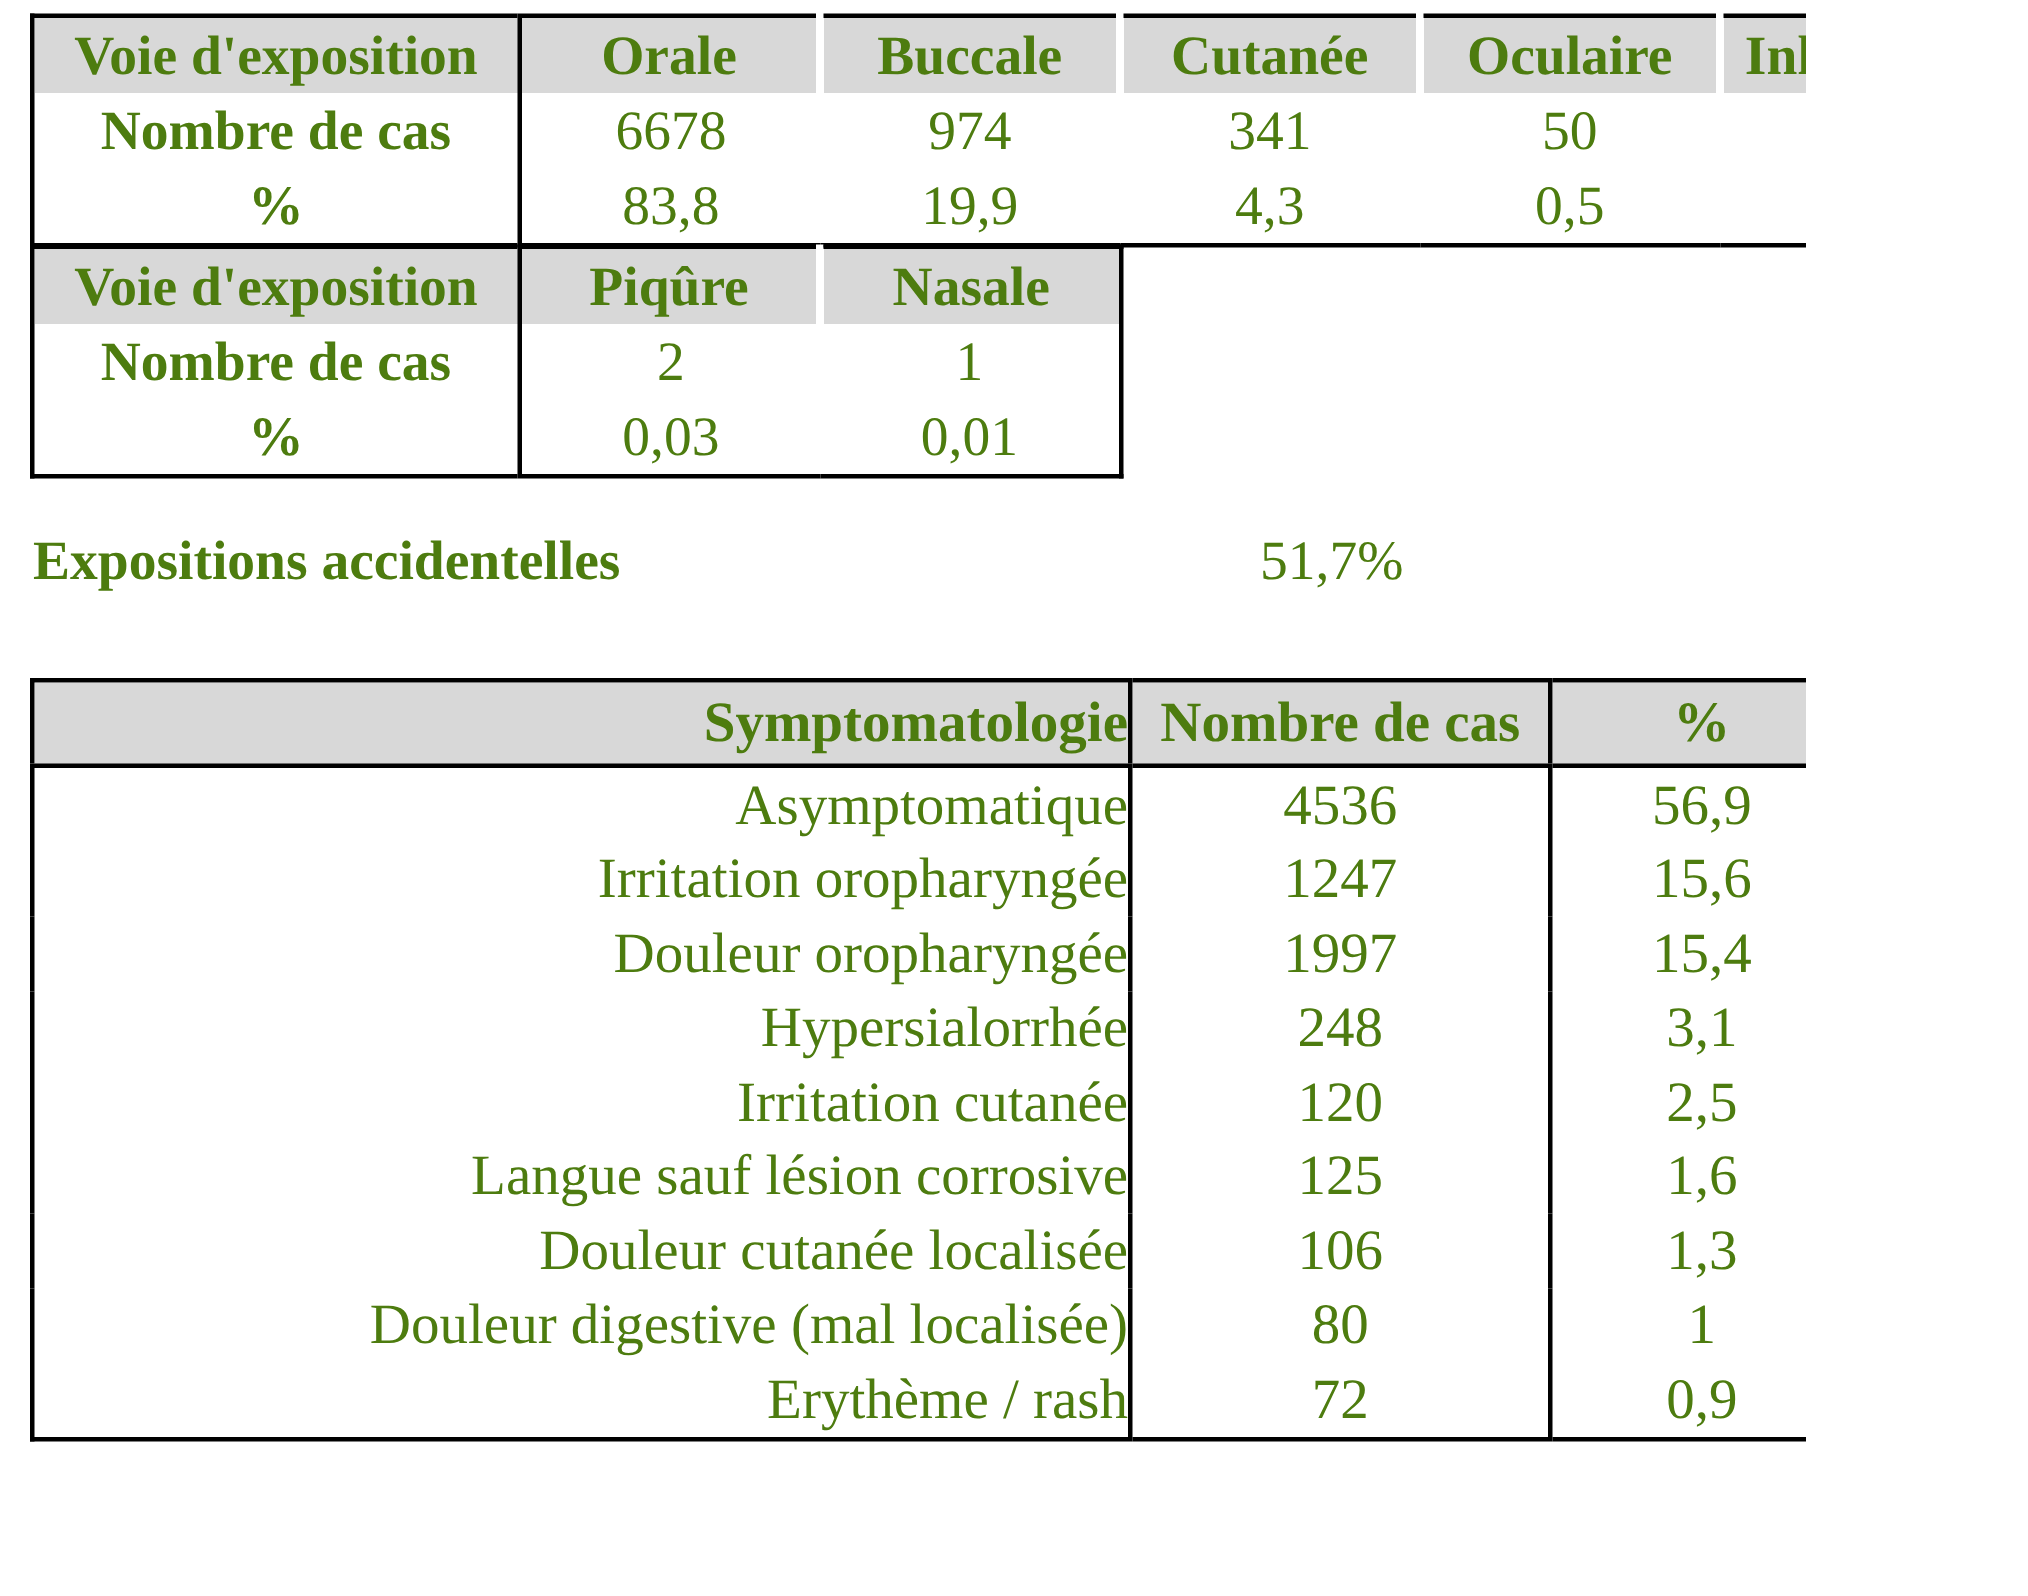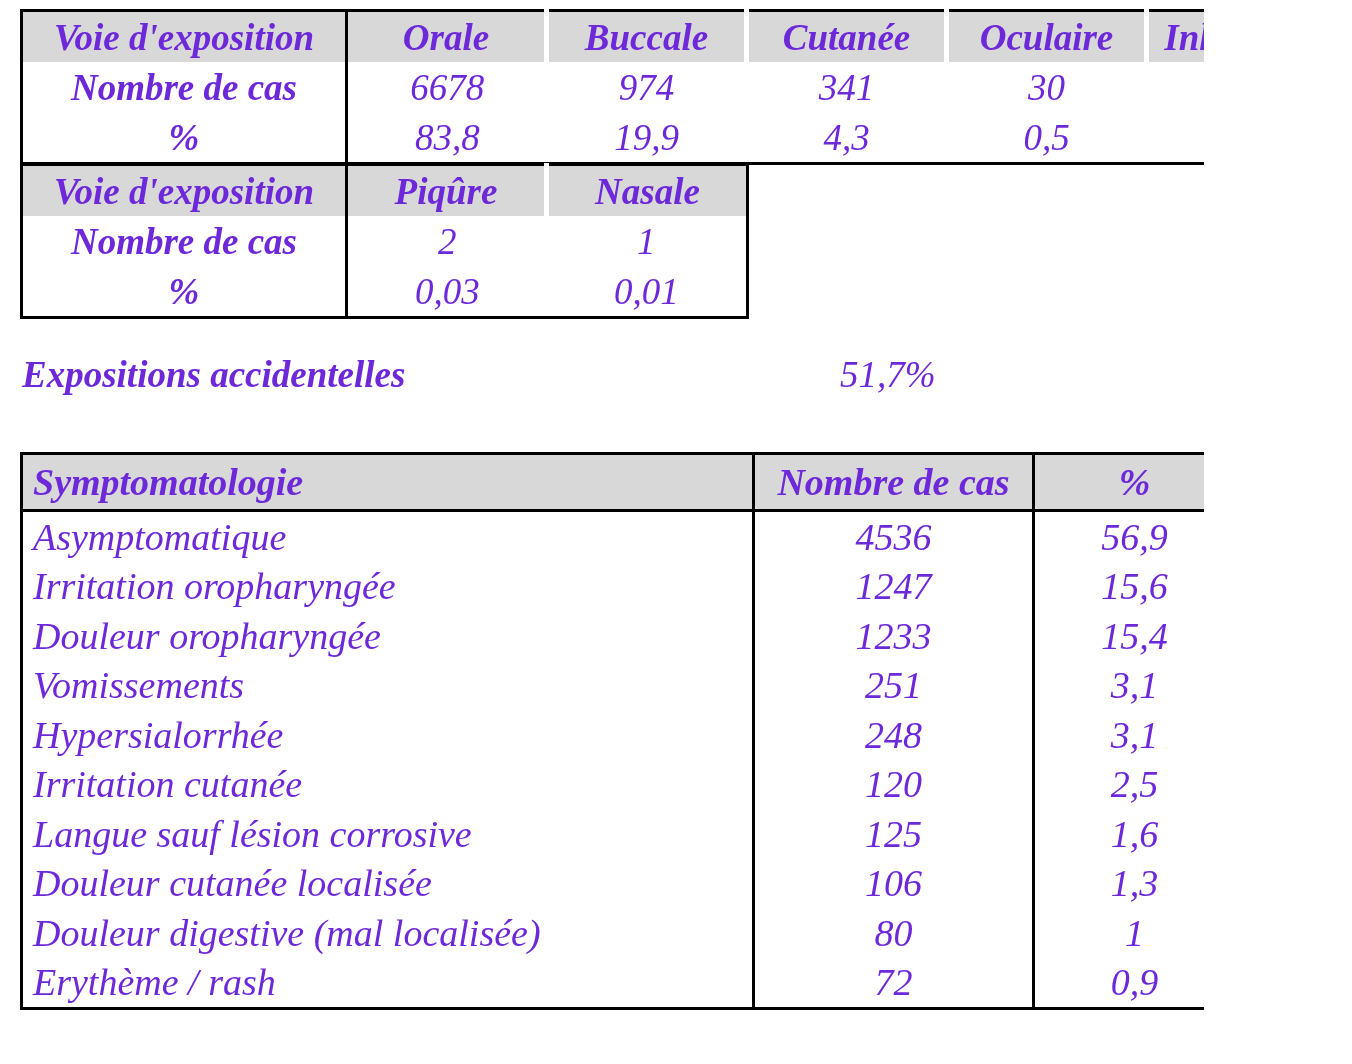--- a/index.html
+++ b/index.html
@@ -2,23 +2,22 @@
 <html><head>
 <meta charset="utf-8">
 <style>
   html,body{margin:0;padding:0;background:#fff;}
   .page{
     position:relative;
     width:1204px;
     height:1064px;
     background:#ffffff;
     font-family:"Liberation Serif", serif;
-    color:#6d28d9;
+    color:#4d7c0f;
     overflow:hidden;
-    font-style:italic;
   }
   table{
     border-collapse:collapse;
     table-layout:fixed;
     position:absolute;
     border:3px solid #000;
   }
   th,td{
     padding:0;
     font-weight:normal;
@@ -61,21 +60,21 @@
   
   #t3{left:20px;top:452px;width:1214px;font-size:38px;}
   #t3 thead th{
     height:54px;
     background:#d8d8d8;
     font-weight:bold;
     border-bottom:3px solid #000;
   }
   #t3 tbody td{height:49.5px;}
   #t3 th:first-child,
-  #t3 td:first-child{text-align:left;padding-left:10px;}
+  #t3 td:first-child{text-align:right;padding-left:10px;}
   #t3 th:nth-child(n+2),
   #t3 td:nth-child(n+2){border-left:3px solid #000;text-align:center;padding-left:0;}
 </style>
 </head>
 <body>
 
 <div class="page">
 
   <table id="t1" class="expo-table">
     <colgroup>
@@ -95,21 +94,21 @@
           <th>Oculaire</th>
           <th>Inhalation</th>
         </tr>
       </thead>
       <tbody>
         <tr>
           <td>Nombre de cas</td>
           <td>6678</td>
           <td>974</td>
           <td>341</td>
-          <td>30</td>
+          <td>50</td>
           <td>7</td>
         </tr>
         <tr>
           <td>%</td>
           <td>83,8</td>
           <td>19,9</td>
           <td>4,3</td>
           <td>0,5</td>
           <td>0,1</td>
         </tr>
@@ -167,27 +166,22 @@
           <td>4536</td>
           <td>56,9</td>
         </tr>
         <tr>
           <td>Irritation oropharyngée</td>
           <td>1247</td>
           <td>15,6</td>
         </tr>
         <tr>
           <td>Douleur oropharyngée</td>
-          <td>1233</td>
+          <td>1997</td>
           <td>15,4</td>
-        </tr>
-        <tr>
-          <td>Vomissements</td>
-          <td>251</td>
-          <td>3,1</td>
         </tr>
         <tr>
           <td>Hypersialorrhée</td>
           <td>248</td>
           <td>3,1</td>
         </tr>
         <tr>
           <td>Irritation cutanée</td>
           <td>120</td>
           <td>2,5</td>

